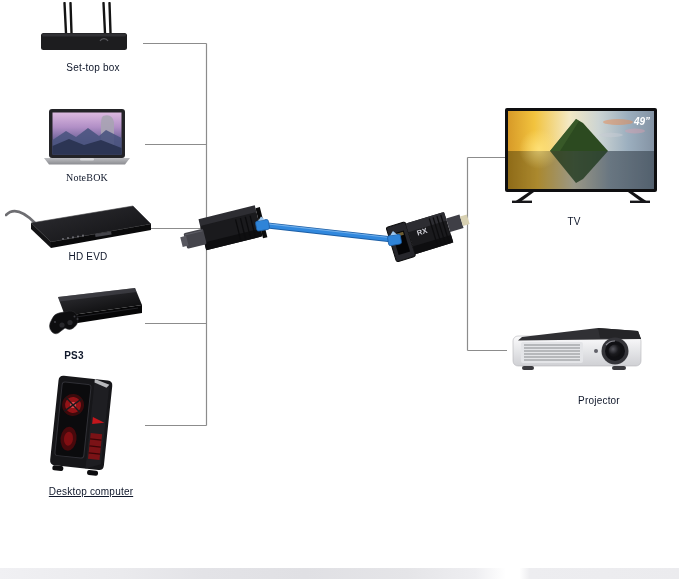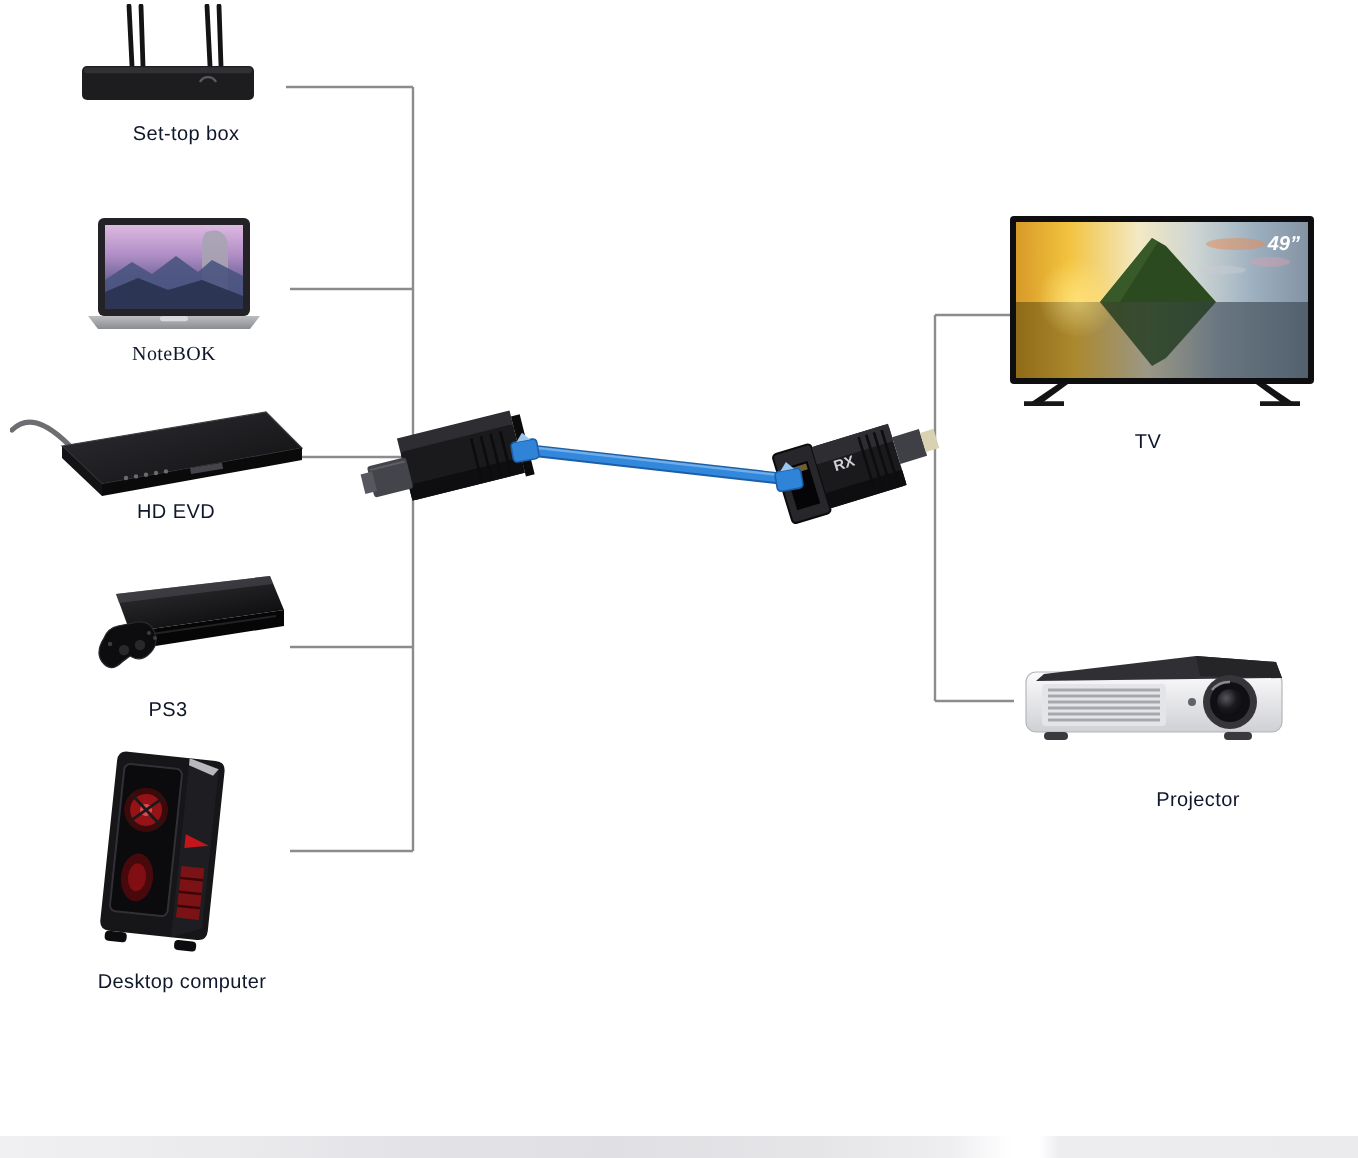--- a/index.html
+++ b/index.html
@@ -107,21 +107,21 @@
       <polygon points="20,32 97,21 97,29 20,41" fill="#060607"></polygon>
       <line x1="24" y1="34" x2="93" y2="24" stroke="#222226" stroke-width="1"></line>
       <path d="M7,35 q-5,8 0,13 q4,4 9,-1 l4,-3 q5,3 9,-0.5 q6,-5 3,-12 q-2,-5 -8,-4.5 l-10,2 q-5,1 -7,6 z" fill="#0d0d0f" stroke="#2a2a2e" stroke-width="0.6"></path>
       <circle cx="17" cy="41" r="2.6" fill="#28282c"></circle>
       <circle cx="25" cy="38.5" r="2.6" fill="#28282c"></circle>
       <circle cx="29.5" cy="32.5" r="1" fill="#3d3d44"></circle>
       <circle cx="32.5" cy="35" r="1" fill="#3d3d44"></circle>
       <circle cx="10" cy="38" r="1.1" fill="#3d3d44"></circle>
     </svg>
   </div>
-  <span class="dev-label" style="left:84px;top:347px;">PS3</span>
+  <span class="dev-label" style="left:74px;top:347px;font-weight:bold;">PS3</span>
 
   <div class="device" style="left:40px;top:370px;">
     <svg width="85" height="110" viewBox="0 0 85 110">
       <g transform="rotate(6 42 55)">
         <path d="M19,8 q-5,0 -5,5 v80 q0,5 5,5 h44 q5,0 5,-5 v-80 q0,-5 -5,-5 z" fill="#161619"></path>
         <rect x="18" y="14" width="29" height="74" rx="3" fill="#0b0b0d" stroke="#303036" stroke-width="1"></rect>
         <circle cx="31" cy="36" r="11" fill="#3d0a0c"></circle>
         <circle cx="31" cy="36" r="8" fill="#a3151a" opacity="0.85"></circle>
         <circle cx="31" cy="36" r="3" fill="#e0474d"></circle>
         <line x1="23" y1="29" x2="39" y2="43" stroke="#1a1a1c" stroke-width="1.4"></line>
@@ -133,21 +133,21 @@
         <polygon points="52,46 64,50.5 52,53" fill="#c3161c"></polygon>
         <rect x="51.5" y="62" width="11.5" height="26" fill="#8c1014" opacity="0.85"></rect>
         <line x1="51.5" y1="68" x2="63" y2="68" stroke="#3a0507" stroke-width="1.2"></line>
         <line x1="51.5" y1="75" x2="63" y2="75" stroke="#3a0507" stroke-width="1.2"></line>
         <line x1="51.5" y1="82" x2="63" y2="82" stroke="#3a0507" stroke-width="1.2"></line>
         <rect x="17" y="98" width="11" height="5" rx="2" fill="#0c0c0e"></rect>
         <rect x="52" y="99" width="11" height="5" rx="2" fill="#0c0c0e"></rect>
       </g>
     </svg>
   </div>
-  <span class="dev-label" style="left:91px;top:483px;">Desktop computer</span>
+  <span class="dev-label" style="left:91px;top:483px;text-decoration:underline;">Desktop computer</span>
 
   <div class="device" style="left:505px;top:104px;">
     <svg width="152" height="102" viewBox="0 0 152 102">
       <defs>
         <linearGradient id="tvSky" x1="0" y1="0" x2="1" y2="0">
           <stop offset="0" stop-color="#d79a28"></stop>
           <stop offset="0.18" stop-color="#f2c33e"></stop>
           <stop offset="0.42" stop-color="#f3e9c4"></stop>
           <stop offset="0.62" stop-color="#ccd4d3"></stop>
           <stop offset="0.82" stop-color="#9cafbf"></stop>

